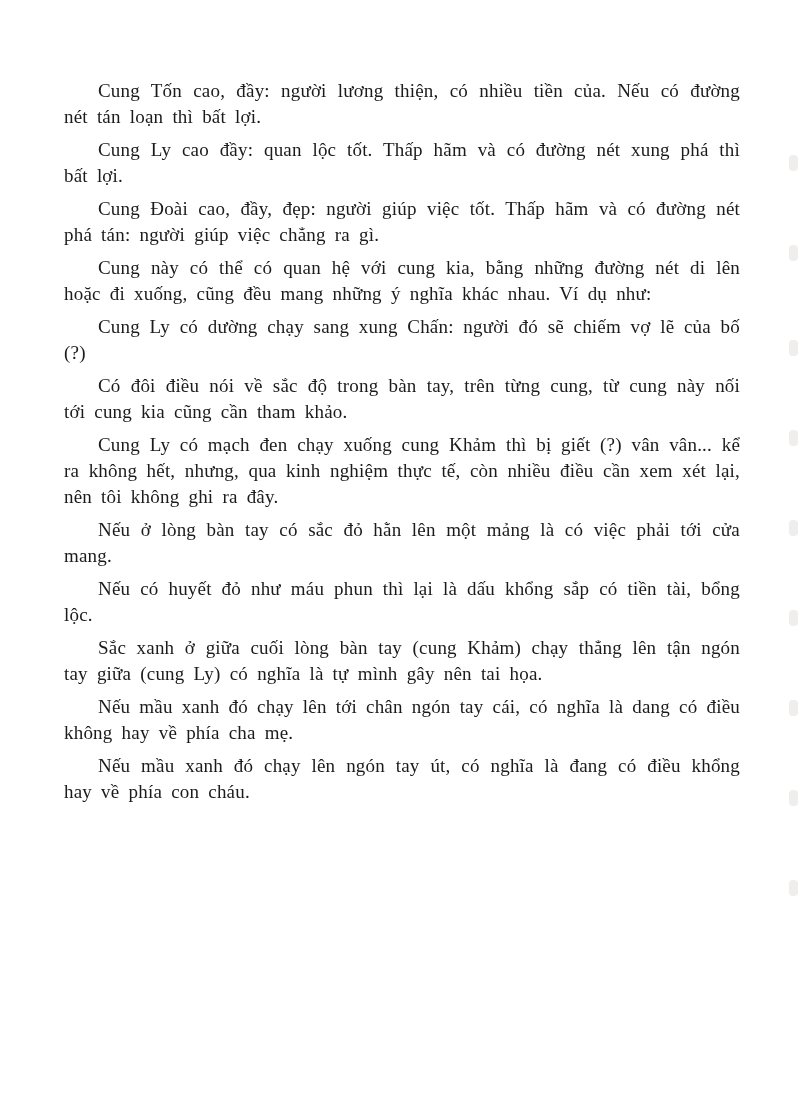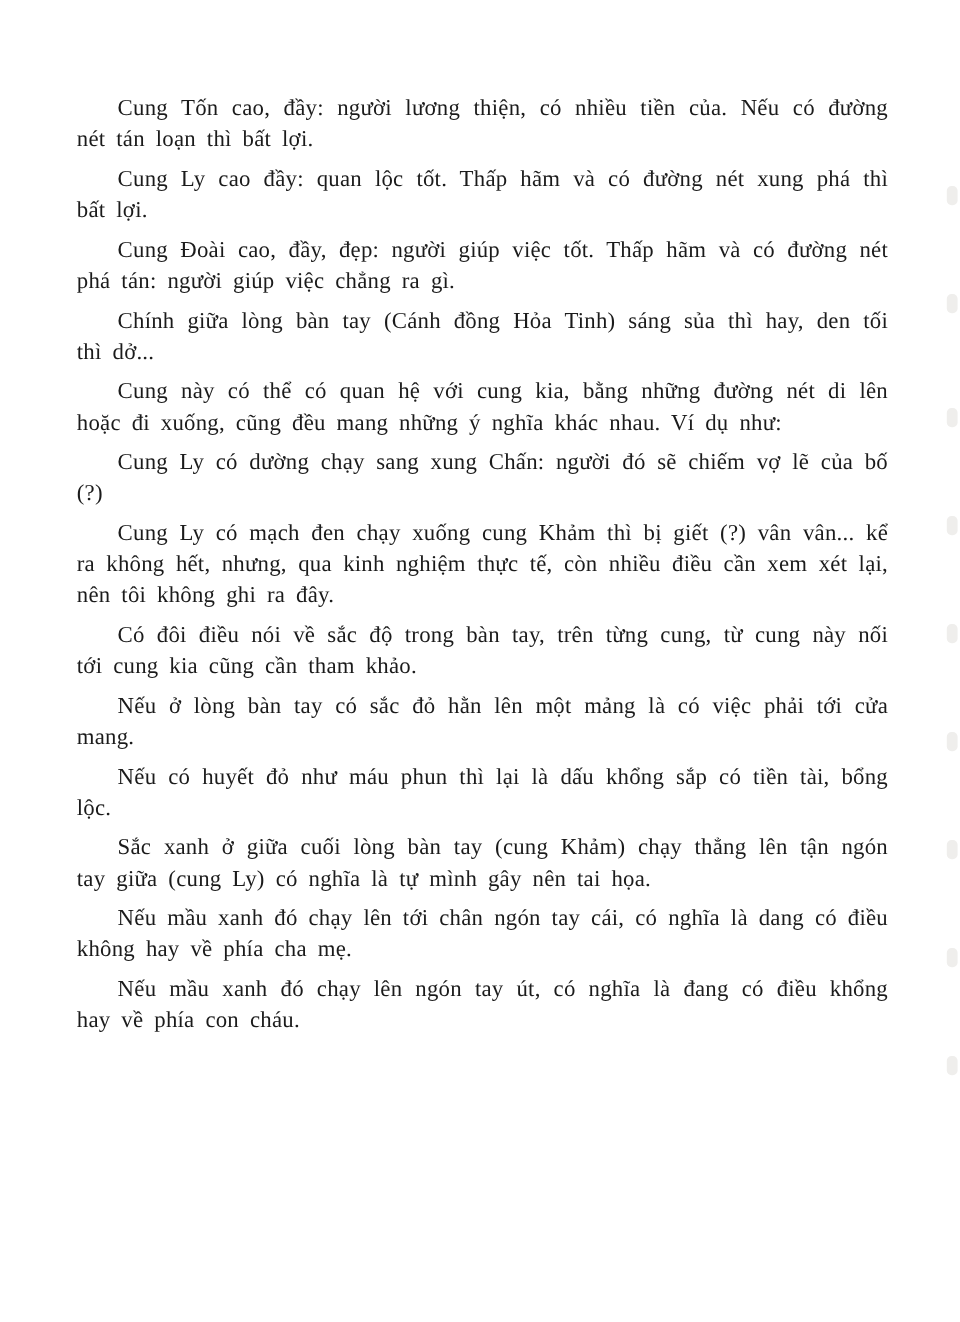--- a/index.html
+++ b/index.html
@@ -78,25 +78,24 @@
 </style>
 </head>
 <body>
 
 <div class="page">
 
   <div class="text-block">
     <p>Cung Tốn cao, đầy: người lương thiện, có nhiều tiền của. Nếu có đường nét tán loạn thì bất lợi.</p>
     <p>Cung Ly cao đầy: quan lộc tốt. Thấp hãm và có đường nét xung phá thì bất lợi.</p>
     <p>Cung Đoài cao, đầy, đẹp: người giúp việc tốt. Thấp hãm và có đường nét phá tán: người giúp việc chẳng ra gì.</p>
-    <p>Chính giữa lòng bàn tay (Cánh đồng Hỏa Tinh) sáng sủa thì hay, den tối thì dở...</p>
     <p>Cung này có thể có quan hệ với cung kia, bằng những đường nét di lên hoặc đi xuống, cũng đều mang những ý nghĩa khác nhau. Ví dụ như:</p>
     <p>Cung Ly có dường chạy sang xung Chấn: người đó sẽ chiếm vợ lẽ của bố (?)</p>
+    <p>Có đôi điều nói về sắc độ trong bàn tay, trên từng cung, từ cung này nối tới cung kia cũng cần tham khảo.</p>
     <p>Cung Ly có mạch đen chạy xuống cung Khảm thì bị giết (?) vân vân... kể ra không hết, nhưng, qua kinh nghiệm thực tế, còn nhiều điều cần xem xét lại, nên tôi không ghi ra đây.</p>
-    <p>Có đôi điều nói về sắc độ trong bàn tay, trên từng cung, từ cung này nối tới cung kia cũng cần tham khảo.</p>
     <p>Nếu ở lòng bàn tay có sắc đỏ hằn lên một mảng là có việc phải tới cửa mang.</p>
     <p>Nếu có huyết đỏ như máu phun thì lại là dấu khổng sắp có tiền tài, bổng lộc.</p>
     <p>Sắc xanh ở giữa cuối lòng bàn tay (cung Khảm) chạy thẳng lên tận ngón tay giữa (cung Ly) có nghĩa là tự mình gây nên tai họa.</p>
     <p>Nếu mầu xanh đó chạy lên tới chân ngón tay cái, có nghĩa là dang có điều không hay về phía cha mẹ.</p>
     <p>Nếu mầu xanh đó chạy lên ngón tay út, có nghĩa là đang có điều khổng hay về phía con cháu.</p>
   </div>
 
   <div class="edge-mark" style="top:155px"></div>
   <div class="edge-mark" style="top:245px"></div>
   <div class="edge-mark" style="top:340px"></div>

